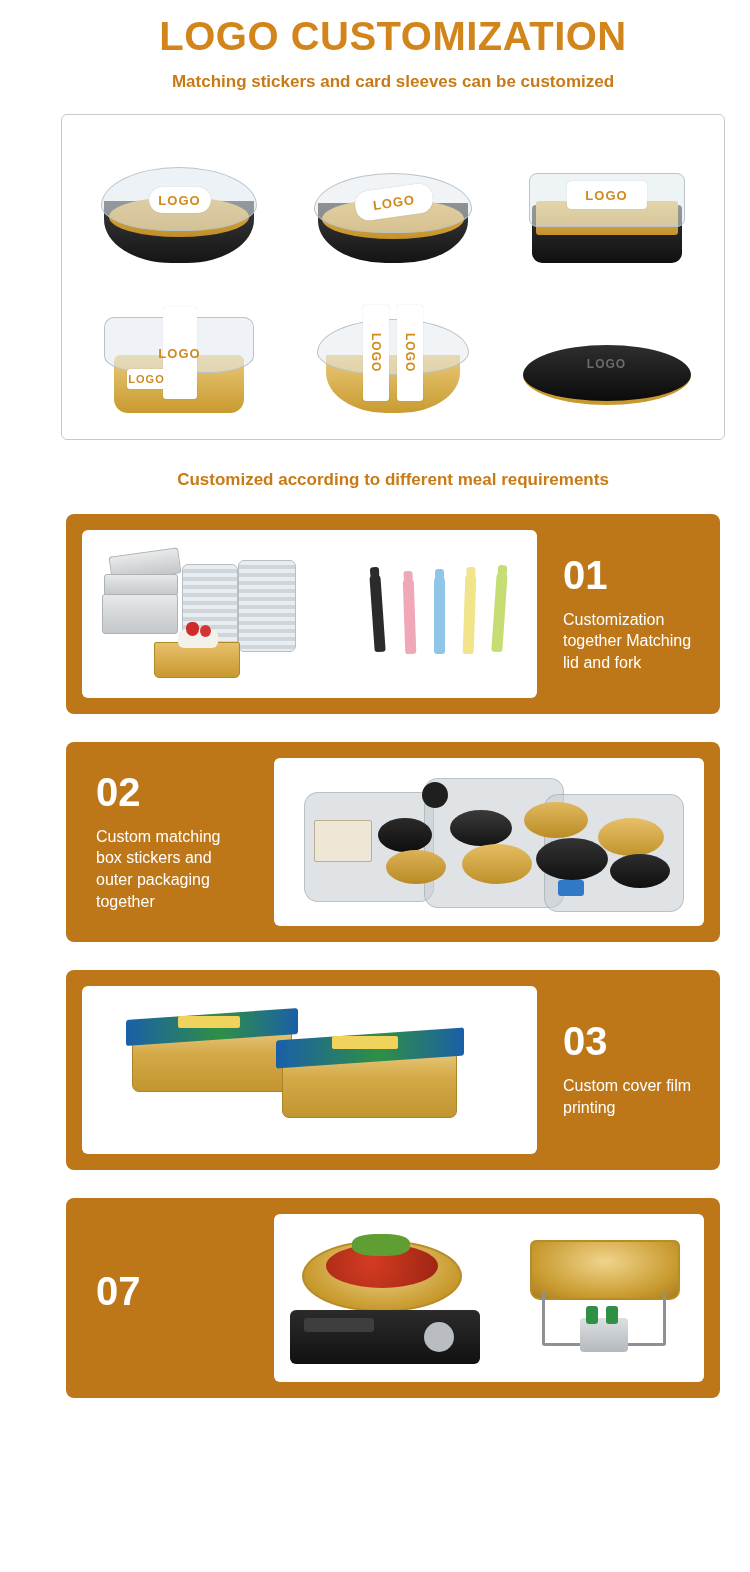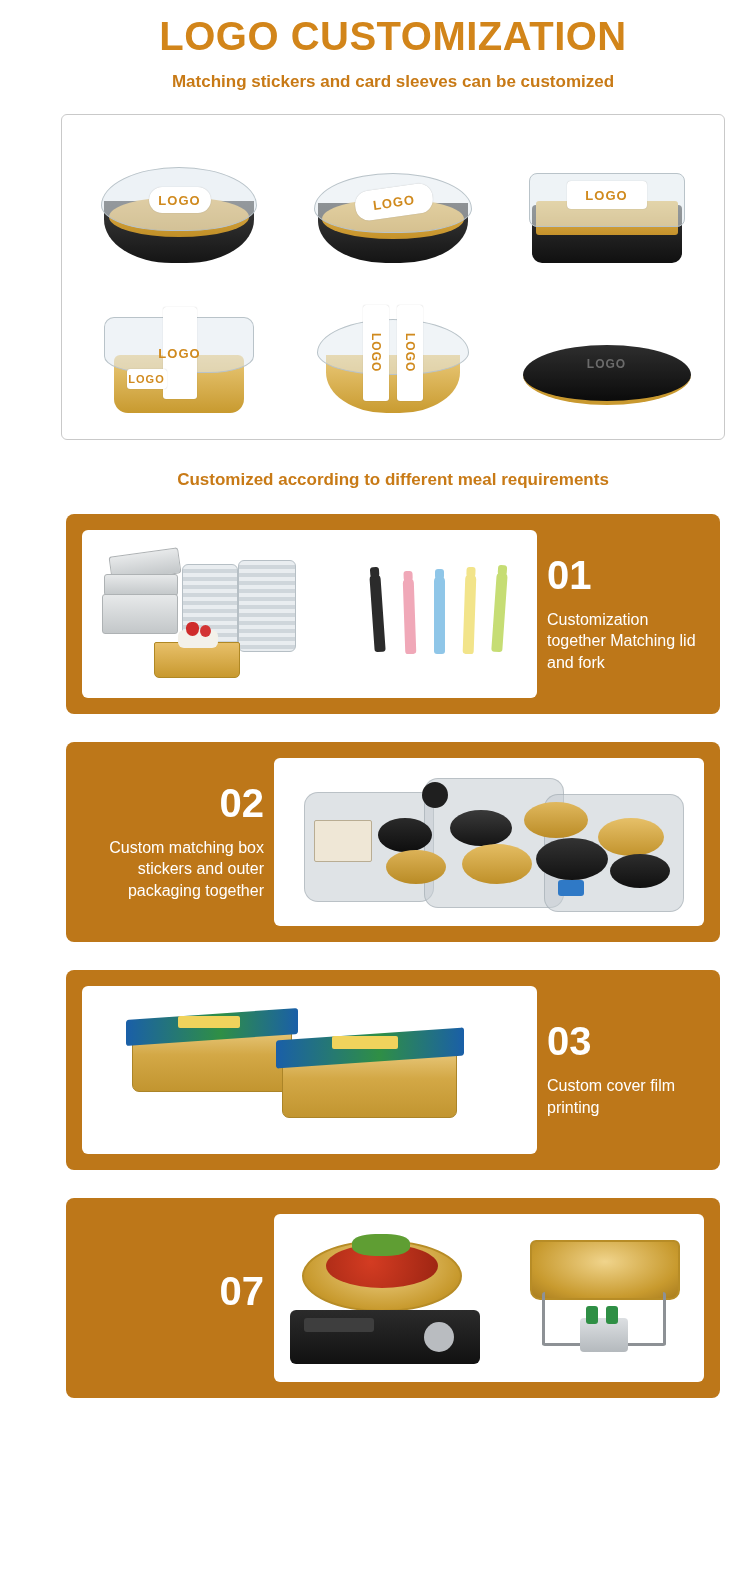--- a/index.html
+++ b/index.html
@@ -86,41 +86,41 @@
   
   .cards { margin-top: 24px; }
   .card {
     position: relative;
     margin: 0 30px 28px 30px;
     background: #bd7719;
     border-radius: 8px;
     display: flex;
     align-items: stretch;
     padding: 16px;
-    gap: 0;
+    gap: 16px;
     min-height: 200px;
   }
   .card.rev { flex-direction: row-reverse; }
   .card-media {
     background: #ffffff;
     border-radius: 6px;
     flex: 0 0 455px;
     position: relative;
     overflow: hidden;
   }
   .card.rev .card-media { flex: 0 0 430px; }
   .card-text {
     flex: 1 1 auto;
     color: #ffffff;
     display: flex;
     flex-direction: column;
     justify-content: center;
     padding: 0 4px 0 10px;
   }
-  .card.rev .card-text { padding: 0 10px 0 14px; text-align: right; }
+  .card.rev .card-text { padding: 0 10px 0 14px; }
   .card-num {
     font-size: 40px;
     font-weight: bold;
     line-height: 1;
     margin-bottom: 14px;
   }
   .card-desc {
     font-size: 16px;
     line-height: 1.35;
   }

